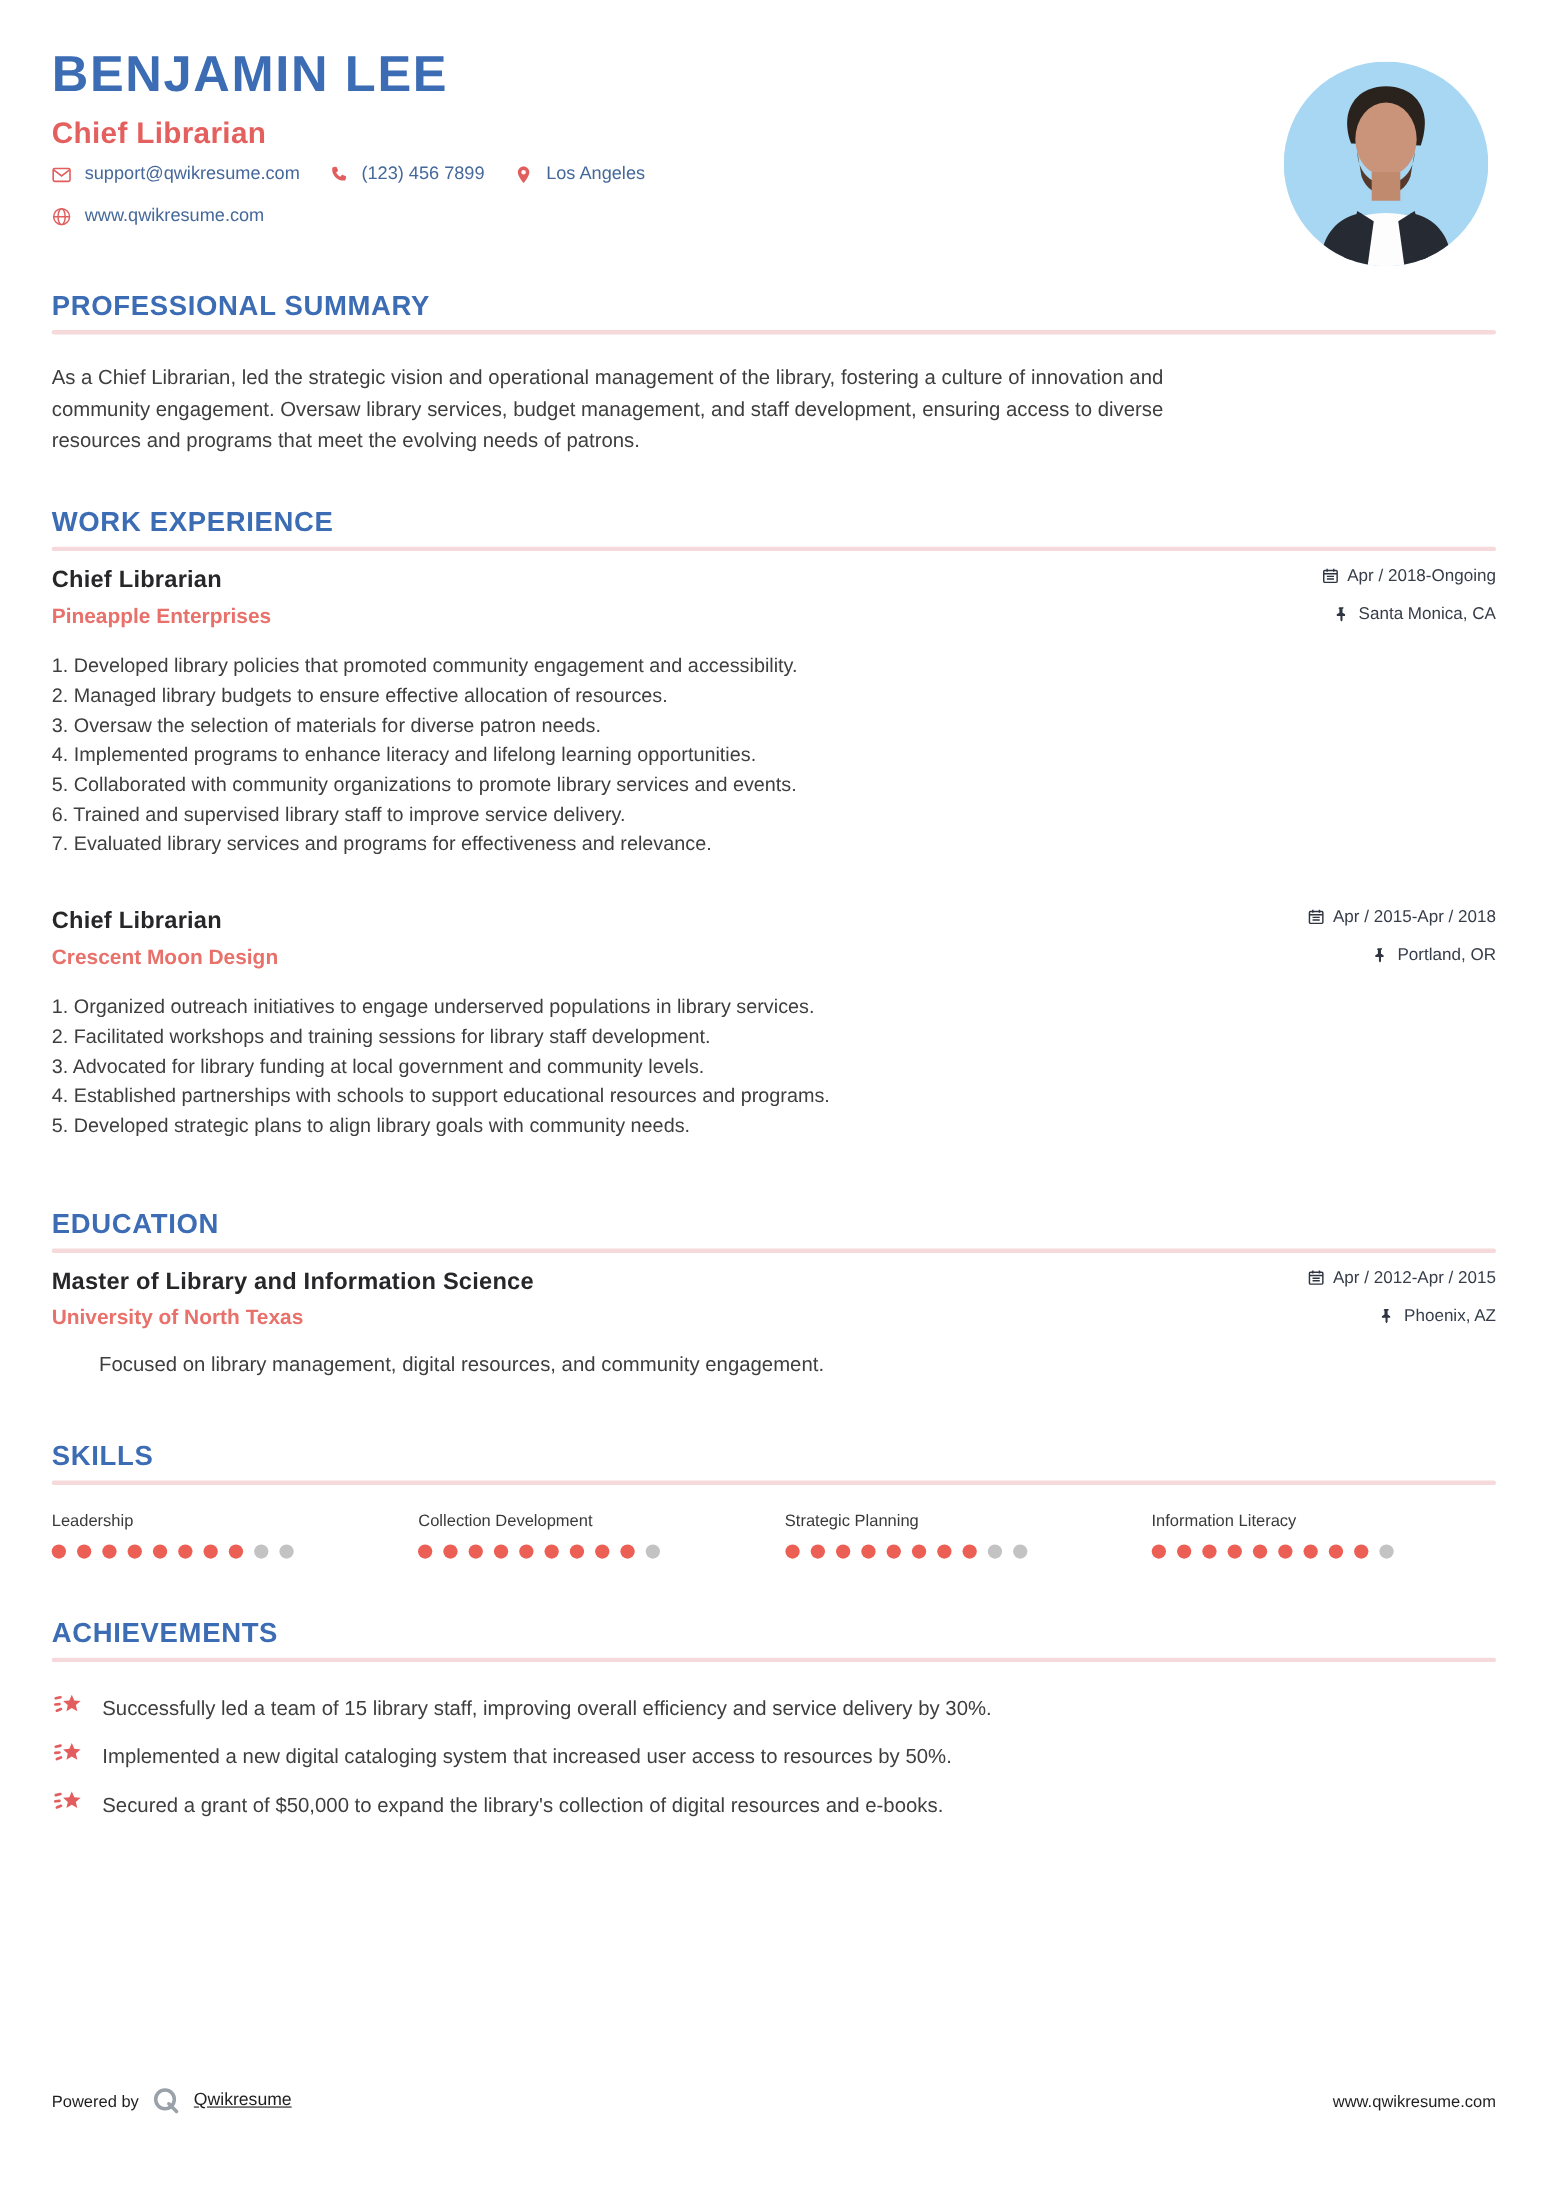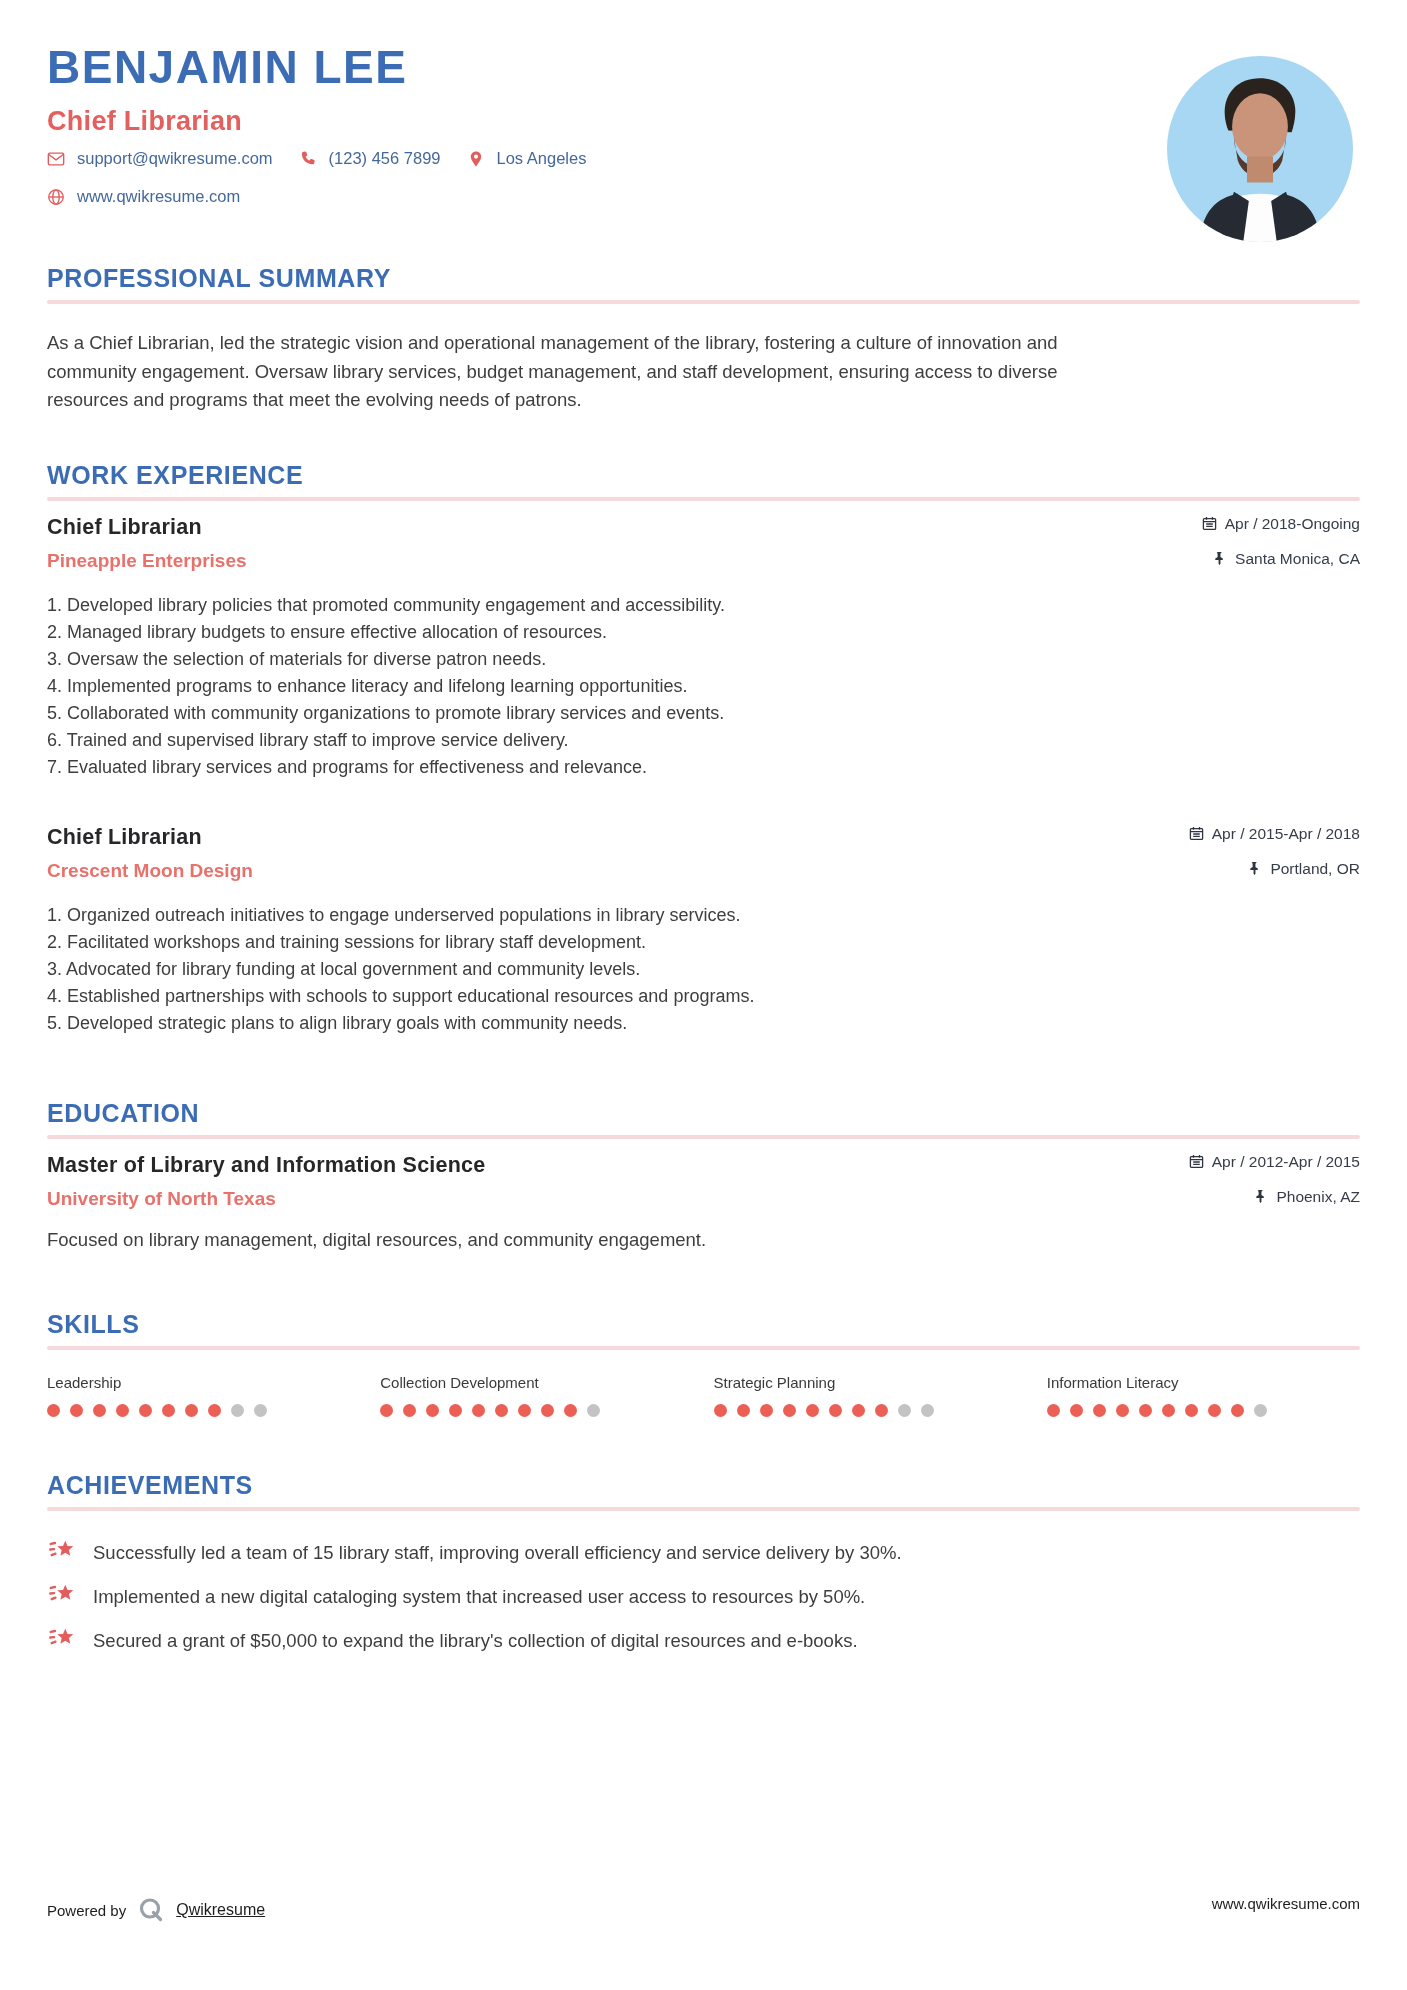--- a/index.html
+++ b/index.html
@@ -34,37 +34,37 @@
   .entry + .entry { margin-top:44px; }
   .entry-head { display:flex; justify-content:space-between; align-items:flex-start; }
   .entry-title { font-size:21.5px; font-weight:700; color:#27272a; letter-spacing:.2px; }
   .entry-sub { display:flex; justify-content:space-between; align-items:flex-start; margin-top:10px; }
   .company { font-size:19px; font-weight:600; color:#e8716b; }
   .meta { display:flex; align-items:center; gap:8px; font-size:15.5px; color:#363d49; font-weight:500; white-space:nowrap; }
   .meta .micon { width:15px; height:15px; color:#2e3440; display:block; }
   .bullets { margin-top:20px; counter-reset:item; }
   .bullets li { list-style:none; counter-increment:item; font-size:18px; line-height:27px; color:#3e3e3e; }
   .bullets li::before { content:counter(item) ". "; }
-  .edu-desc { margin-top:16px; font-size:18.5px; line-height:28px; color:#3e3e3e; }
+  .edu-desc { margin-top:16px; font-size:18.5px; line-height:28px; color:#3e3e3e;margin-left:43px; }
 
   
   .skills-grid { display:grid; grid-template-columns:repeat(4,1fr); column-gap:20px; margin-top:24px; }
   .skill-name { font-size:15px; color:#3a3a3a; }
   .dots { display:flex; gap:10px; margin-top:13px; }
   .dot { width:13px; height:13px; border-radius:50%; background:#c3c3c3; }
   .dot.filled { background:#ec5f55; }
 
   
   .ach-list { margin-top:26px; }
   .ach-item { display:flex; align-items:flex-start; gap:16px; margin-bottom:14px; min-height:30px; }
   .ach-icon { width:30px; height:30px; flex:0 0 auto; color:#e25d5d; display:block; margin-top:-2px; }
   .ach-text { font-size:18.5px; line-height:27px; color:#3e3e3e; padding-top:2px; }
 
   
-  .footer { position:absolute; left:47px; right:47px; top:1895px; display:flex; justify-content:space-between; }
+  .footer { position:absolute; left:47px; right:47px; top:1895px; display:flex; justify-content:space-between; align-items:center; }
   .footer-left { display:flex; align-items:center; gap:10px; }
   .powered-by { font-size:15px; color:#1e1e1e; }
   .q-logo { width:30px; height:30px; color:#9aa1a9; display:block; }
   .brand-link { font-size:16px; color:#1e1e1e; text-decoration:underline; font-weight:500; }
   .footer-url { font-size:15px; color:#1e1e1e; font-weight:500; }
 </style>
 </head>
 <body>
 
 <div class="page">

